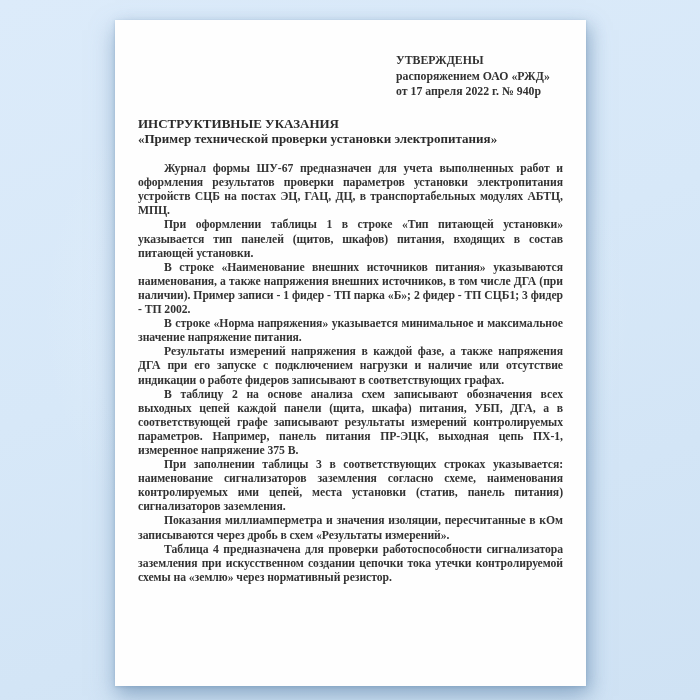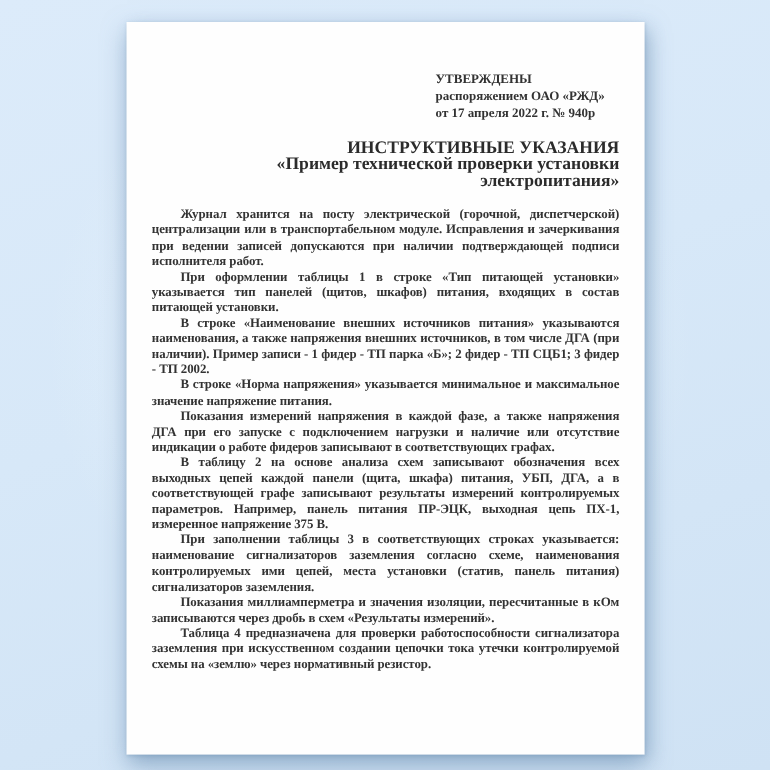--- a/index.html
+++ b/index.html
@@ -20,40 +20,40 @@
     font-family: "Liberation Serif", "DejaVu Serif", serif;
   }
 
   .page {
     position: absolute;
     left: 115px;
     top: 20px;
     width: 471px;
     height: 666px;
     background: #fefefe;
-    padding: 44px 23px 0 23px;
+    padding: 33px 23px 0 23px;
     box-shadow:
       0 10px 22px rgba(104, 140, 176, 0.50),
       5px 5px 14px rgba(104, 140, 176, 0.30),
       0 1px 3px rgba(104, 140, 176, 0.35);
     color: #323232;
   }
 
   .approval-block {
     margin-left: 258px;
     font-size: 11.8px;
     line-height: 15.5px;
     font-weight: 700;
     white-space: nowrap;
   }
 
   .title-block {
     margin-top: 16px;
-    text-align: right;
-    font-size: 16px;
+    text-align: left;
+    font-size: 13px;
     line-height: 15.3px;
     font-weight: 700;
     color: #2b2b2b;
   }
 
   .body-block {
     margin-top: 16px;
   }
 
   .body-block p {
@@ -77,25 +77,25 @@
       <div>распоряжением ОАО «РЖД»</div>
       <div>от 17 апреля 2022 г. № 940р</div>
     </div>
 
     <div class="title-block">
       <div>ИНСТРУКТИВНЫЕ УКАЗАНИЯ</div>
       <div>«Пример технической проверки установки электропитания»</div>
     </div>
 
     <div class="body-block">
-      <p>Журнал хранится на посту электрической (горочной, диспетчерской) централизации или в транспортабельном модуле. Исправления и зачеркивания при ведении записей допускаются при наличии подтверждающей подписи исполнителя работ.</p>
+      <p>Журнал формы ШУ-67 предназначен для учета выполненных работ и оформления результатов проверки параметров установки электропитания устройств СЦБ на постах ЭЦ, ГАЦ, ДЦ, в транспортабельных модулях АБТЦ, МПЦ.</p>
       <p>При оформлении таблицы 1 в строке «Тип питающей установки» указывается тип панелей (щитов, шкафов) питания, входящих в состав питающей установки.</p>
       <p>В строке «Наименование внешних источников питания» указываются наименования, а также напряжения внешних источников, в том числе ДГА (при наличии). Пример записи - 1 фидер - ТП парка «Б»; 2 фидер - ТП СЦБ1; 3 фидер - ТП 2002.</p>
       <p>В строке «Норма напряжения» указывается минимальное и максимальное значение напряжение питания.</p>
-      <p>Показания измерений напряжения в каждой фазе, а также напряжения ДГА при его запуске с подключением нагрузки и наличие или отсутствие индикации о работе фидеров записывают в соответствующих графах.</p>
+      <p>Результаты измерений напряжения в каждой фазе, а также напряжения ДГА при его запуске с подключением нагрузки и наличие или отсутствие индикации о работе фидеров записывают в соответствующих графах.</p>
       <p>В таблицу 2 на основе анализа схем записывают обозначения всех выходных цепей каждой панели (щита, шкафа) питания, УБП, ДГА, а в соответствующей графе записывают результаты измерений контролируемых параметров. Например, панель питания ПР-ЭЦК, выходная цепь ПХ-1, измеренное напряжение 375 В.</p>
       <p>При заполнении таблицы 3 в соответствующих строках указывается: наименование сигнализаторов заземления согласно схеме, наименования контролируемых ими цепей, места установки (статив, панель питания) сигнализаторов заземления.</p>
       <p>Показания миллиамперметра и значения изоляции, пересчитанные в кОм записываются через дробь в схем «Результаты измерений».</p>
       <p>Таблица 4 предназначена для проверки работоспособности сигнализатора заземления при искусственном создании цепочки тока утечки контролируемой схемы на «землю» через нормативный резистор.</p>
     </div>
 
   </div>
 </div>
 
 </body></html>

